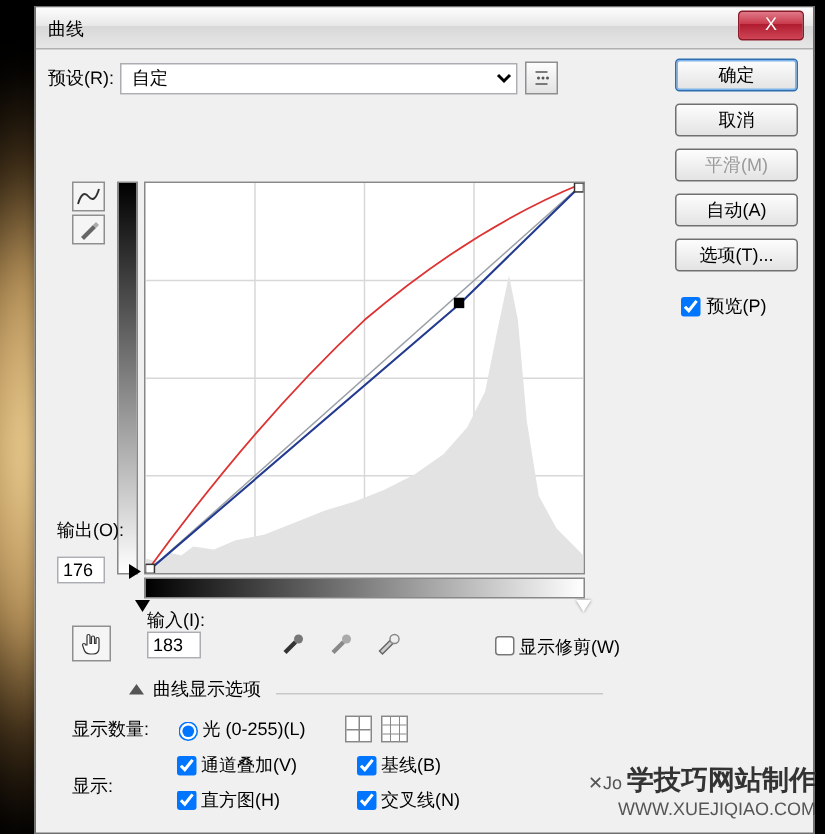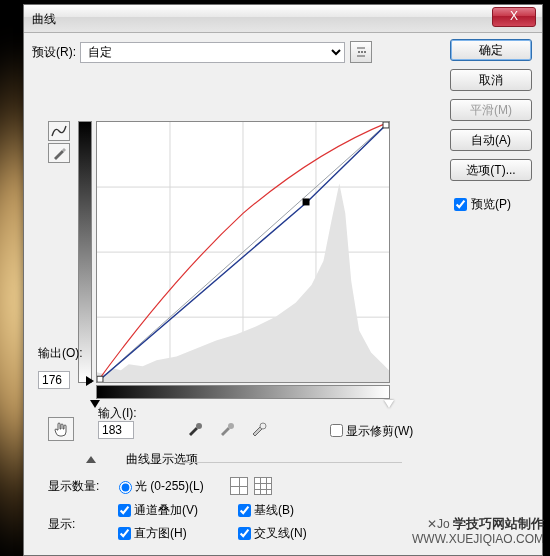--- a/index.html
+++ b/index.html
@@ -33,39 +33,39 @@
 .tri-h-l { position:absolute; left:66px; top:367px; width:0;height:0;border-left:5px solid transparent;border-right:5px solid transparent;border-top:8px solid #000;}
 .tri-h-r { position:absolute; left:360px; top:367px; width:0;height:0;border-left:5px solid transparent;border-right:5px solid transparent;border-top:8px solid #fff; filter: drop-shadow(0 0 1px #888);}
 .out-lbl { position: absolute; left: 14px; top: 312px; }
 .out-inp { position: absolute; left: 14px; top: 338px; width: 32px; }
 .hand-icon { position: absolute; left: 24px; top: 384px; width: 26px; height: 24px; border: 1px solid #8e8f8f; background:#f5f5f5; display:flex;align-items:center;justify-content:center; cursor:pointer; }
 .in-lbl { position: absolute; left: 74px; top: 372px; }
 .in-inp { position: absolute; left: 74px; top: 388px; width: 36px; }
 .eyedrops { position: absolute; left: 162px; top: 386px; display: flex; gap: 14px; }
 .eye { width: 18px; height: 18px; cursor:pointer; }
 .clip-chk { position: absolute; left: 302px; top: 388px; display:flex; align-items:flex-end; }
-.disclose { position: absolute; left: 62px; top: 418px; display:flex; align-items:center; cursor:pointer;gap:24px; }
+.disclose { position: absolute; left: 62px; top: 418px; display:flex; align-items:center; cursor:pointer; }
 .disclose-arrow { width:0;height:0;border-left:5px solid transparent;border-right:5px solid transparent;border-bottom:7px solid #555; margin-right:6px;}
 hr.sep { position:absolute; left:160px; top:423px; width:218px; border:none; border-top:1px solid #c8c8c8;}
 .opt-grid { position: absolute; left: 24px; top: 444px; }
 .opt-row { display:flex; align-items:center; margin-bottom: 6px; }
 .opt-row .lbl { width: 62px; }
 .radio-lbl { display:flex; align-items:center; margin-right:10px;}
 .radio-lbl input { margin-right:3px; }
 .gridicons { display:inline-flex; gap:6px; margin-left:16px;}
 .gicon { width:18px; height:18px; border:1px solid #888; background:#fff; position:relative; cursor:pointer;}
 .gicon::before, .gicon::after { content:''; position:absolute; background:#888;}
 .g4::before { left:50%; top:0; width:1px; height:100%;}
 .g4::after { top:50%; left:0; height:1px; width:100%;}
 .g9 { background-image: linear-gradient(#888 1px, transparent 1px), linear-gradient(90deg, #888 1px, transparent 1px); background-size: 6px 6px; background-position: -1px -1px;}
 .chk-grid { display:flex; flex-wrap:wrap; width: 250px;}
 .chk-grid label { width: 120px; display:flex; align-items:center; margin-bottom:4px;}
 .chk-grid input { margin-right:3px;}
 .watermark { position:absolute; right:6px; bottom:8px; color:#555; font-size:12px; text-align:right; line-height:1.3; pointer-events:none;}
-.watermark .big { font-size:13px; font-weight:bold; color:#333;}
+.watermark .big { font-size:18px; font-weight:bold; color:#333;}
 </style>
 </head>
 <body>
 
 <div class="bg-blur"></div>
 
 <div class="dialog">
   <div class="titlebar">
     <span>曲线</span>
     <div class="closebtn"><span>X</span></div>

